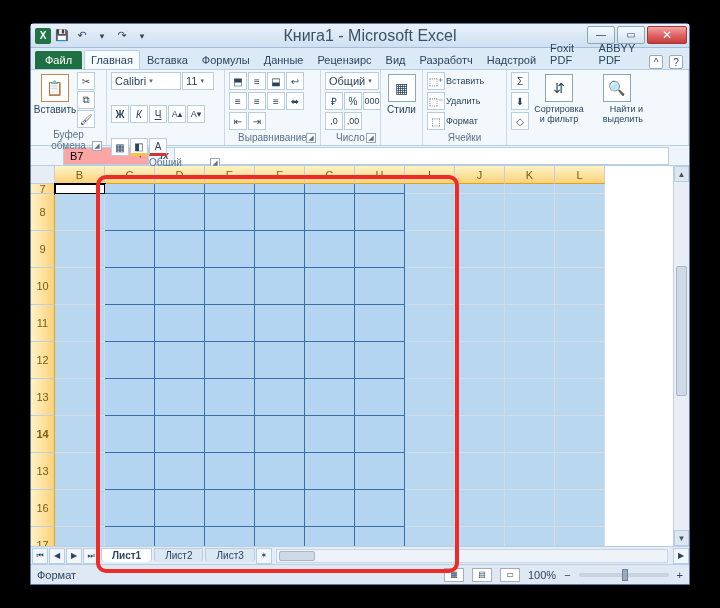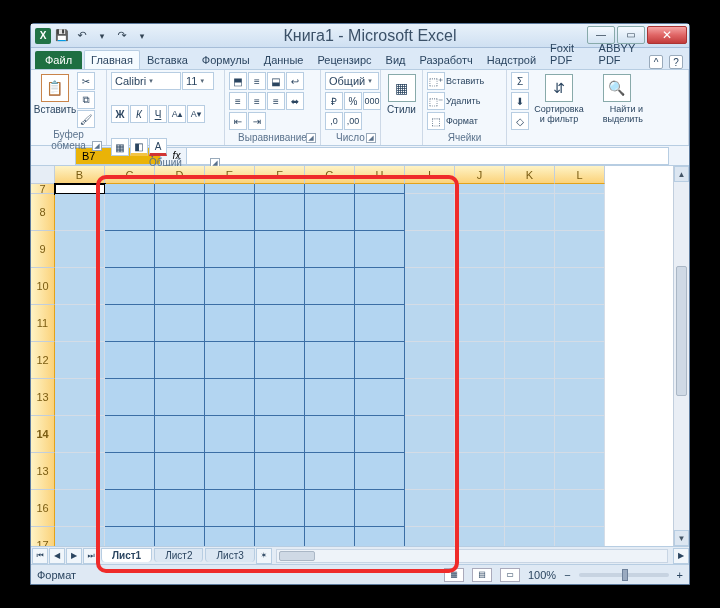--- a/index.html
+++ b/index.html
@@ -34,21 +34,21 @@
   .big-btn .ico { width:28px;height:28px; background:#fff; border:1px solid #c9844a; display:flex;align-items:center;justify-content:center; font-size:14px;}
   .stackv { display:flex; flex-direction:column; gap:1px;}
   .row { display:flex; gap:1px; align-items:center;}
   .sq { width:18px;height:18px;border:1px solid #b7cde2;background:#fff;display:flex;align-items:center;justify-content:center;font-size:10px;}
   .combo { height:18px; border:1px solid #b7cde2; background:#fff; display:flex; align-items:center; padding:0 3px; font-size:11px; gap:3px;}
   .combo .dd { font-size:7px; color:#567;}
   .tiny { font-size:9px;}
 
   
   .formula-bar { height:20px; background:#eef4fb; border-bottom:1px solid #b7cde2; display:flex; align-items:center; font-size:11px;}
-  .name-box { width:86px; height:18px; margin-left:44px; border:1px solid #b7cde2; background:#eab308; padding:0 6px; display:flex; align-items:center; gap:4px; justify-content:space-between;}
+  .name-box { width:86px; height:18px; margin-left:32px; border:1px solid #b7cde2; background:#fca5a5; padding:0 6px; display:flex; align-items:center; gap:4px; justify-content:space-between;}
   .name-box .dd{font-size:7px;color:#567;}
   .fx-btns { display:flex; gap:0; margin-left:6px;}
   .fx-btn { width:20px;height:18px;border:1px solid #b7cde2;border-left:none;background:#eef4fb;display:flex;align-items:center;justify-content:center;font-size:10px;font-style:italic;}
   .fx-input { flex:1; height:18px; border:1px solid #b7cde2; border-left:none; background:#fff; margin-right:20px;}
 
   
   .grid-wrap { flex:1; position:relative; background:#fff; overflow:hidden;}
   .selectall { position:absolute; left:0; top:0; width:24px; height:18px; background:#e6edf5; border-right:1px solid #c1cedd; border-bottom:1px solid #c1cedd;}
   .col-headers { position:absolute; left:24px; top:0; right:16px; height:18px; display:flex;}
   .colh { height:18px; border-right:1px solid #c1cedd; border-bottom:1px solid #c1cedd; background:#e6edf5; font-size:11px; color:#2b4560; display:flex; align-items:center; justify-content:center;}

